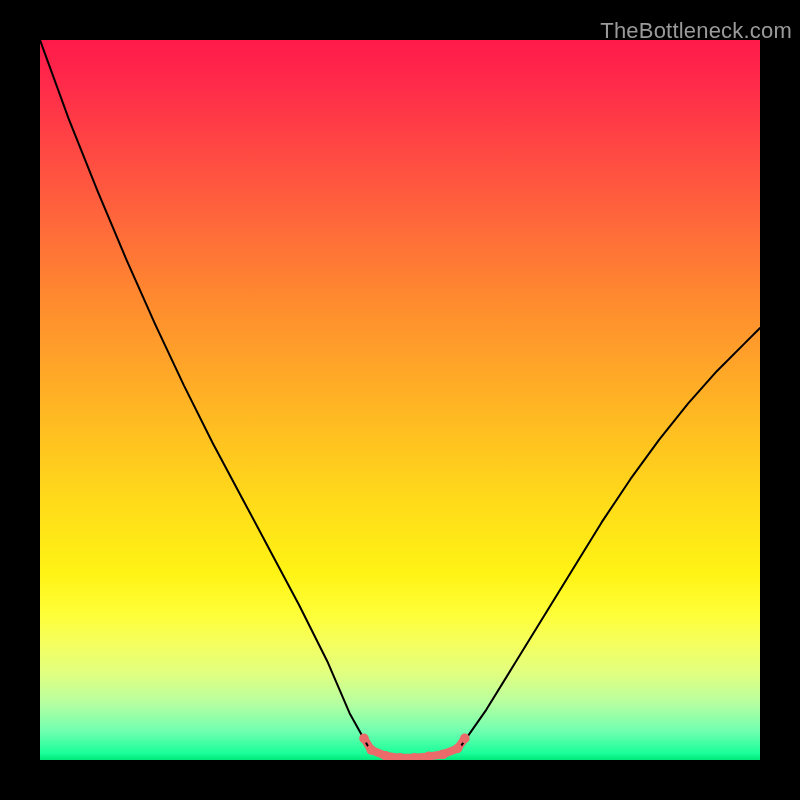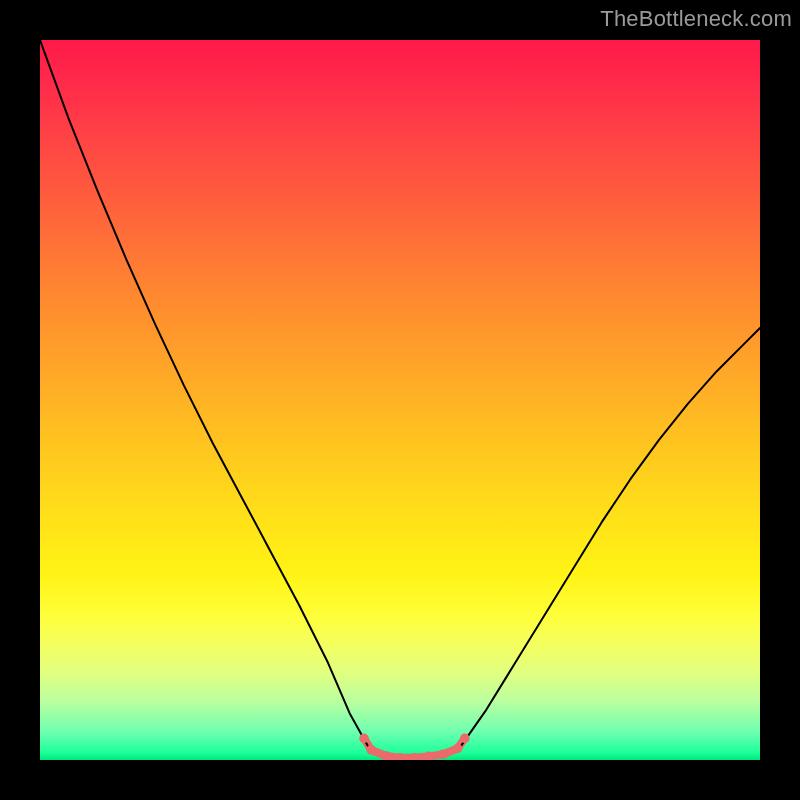--- a/index.html
+++ b/index.html
@@ -35,21 +35,21 @@
       #f4ff60 84%,
       #e0ff80 88%,
       #b8ffa0 92%,
       #70ffb0 96%,
       #1cff9a 99%,
       #00e87a 100%
     );
   }
   .watermark {
     position: absolute;
-    top: 6px;
+    top: 18px;
     right: 8px;
     font-family: Arial, Helvetica, sans-serif;
     font-size: 22px;
     color: #9a9a9a;
     letter-spacing: 0.2px;
     user-select: none;
   }
   svg { position: absolute; inset: 0; }
 </style>
 </head>

